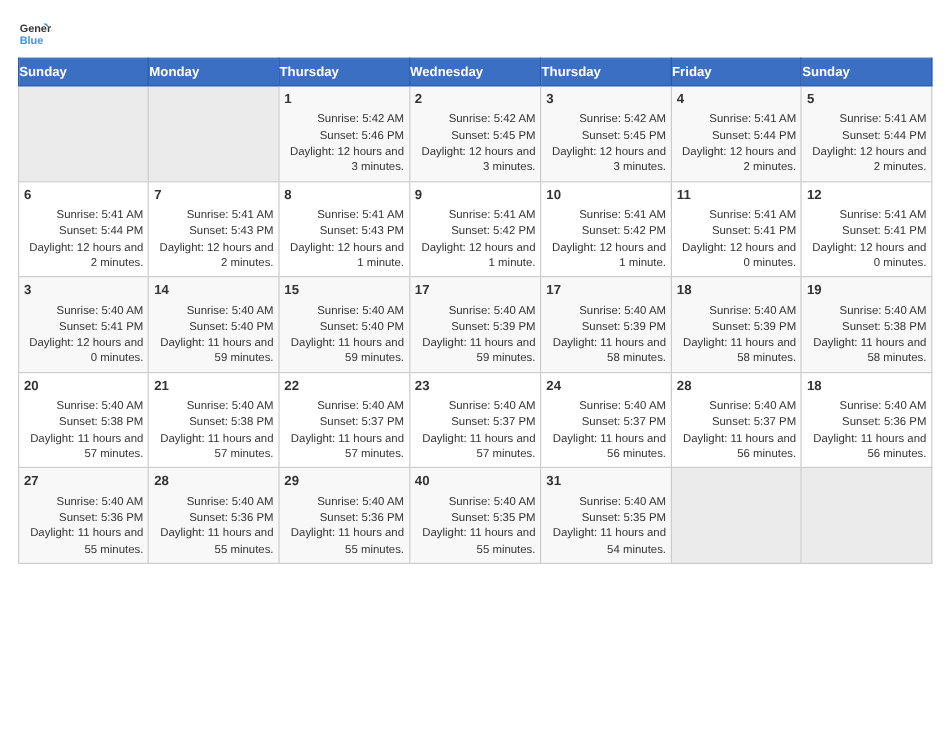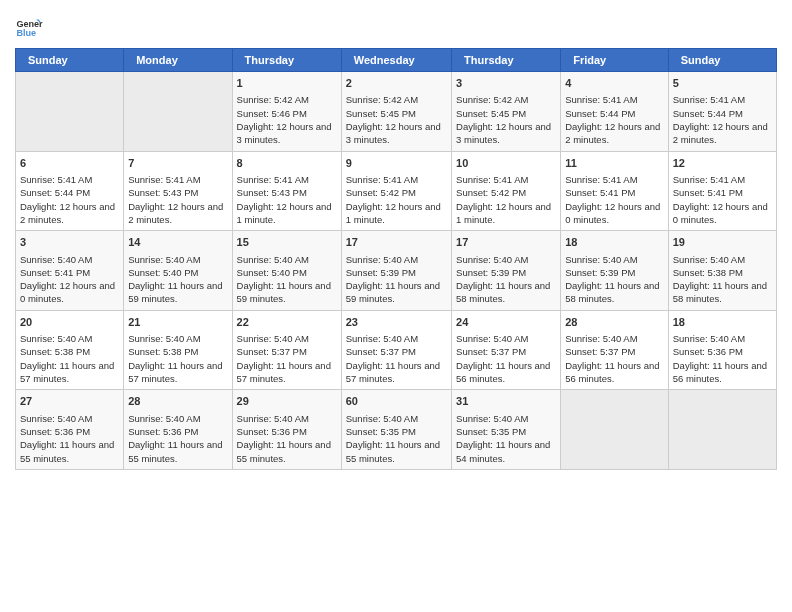--- a/index.html
+++ b/index.html
@@ -39,21 +39,21 @@
       margin-bottom: 6px;
     }
     table {
       width: 100%;
       border-collapse: collapse;
       font-size: 10px;
     }
     thead tr th {
       background-color: #3a6fc4;
       color: #fff;
-      padding: 5px 12px;
+      padding: 5px 0;
       text-align: left;
       font-size: 11px;
       font-weight: bold;
       border: 1px solid #2a5ab0;
     }
     tbody tr td {
       border: 1px solid #ccc;
       vertical-align: top;
       padding: 4px 4px;
       width: 113px;
@@ -68,20 +68,21 @@
     .day-number {
       font-weight: bold;
       font-size: 11px;
       display: block;
       margin-bottom: 2px;
     }
     .day-info {
       font-size: 9.5px;
       color: #333;
       line-height: 1.4;
+      text-align: right;
     }
     td.empty {
       background: #f0f0f0;
     }
     tbody tr:nth-child(odd) td.empty {
       background: #ebebeb;
     }
   </style>
 </head>
 <body>
@@ -291,21 +292,21 @@
 Sunset: 5:36 PM
 Daylight: 11 hours and 55 minutes.</div>
         </td>
         <td>
           <span class="day-number">29</span>
           <div class="day-info" style="white-space: pre-line;">Sunrise: 5:40 AM
 Sunset: 5:36 PM
 Daylight: 11 hours and 55 minutes.</div>
         </td>
         <td>
-          <span class="day-number">60</span>
+          <span class="day-number">40</span>
           <div class="day-info" style="white-space: pre-line;">Sunrise: 5:40 AM
 Sunset: 5:35 PM
 Daylight: 11 hours and 55 minutes.</div>
         </td>
         <td>
           <span class="day-number">31</span>
           <div class="day-info" style="white-space: pre-line;">Sunrise: 5:40 AM
 Sunset: 5:35 PM
 Daylight: 11 hours and 54 minutes.</div>
         </td>

